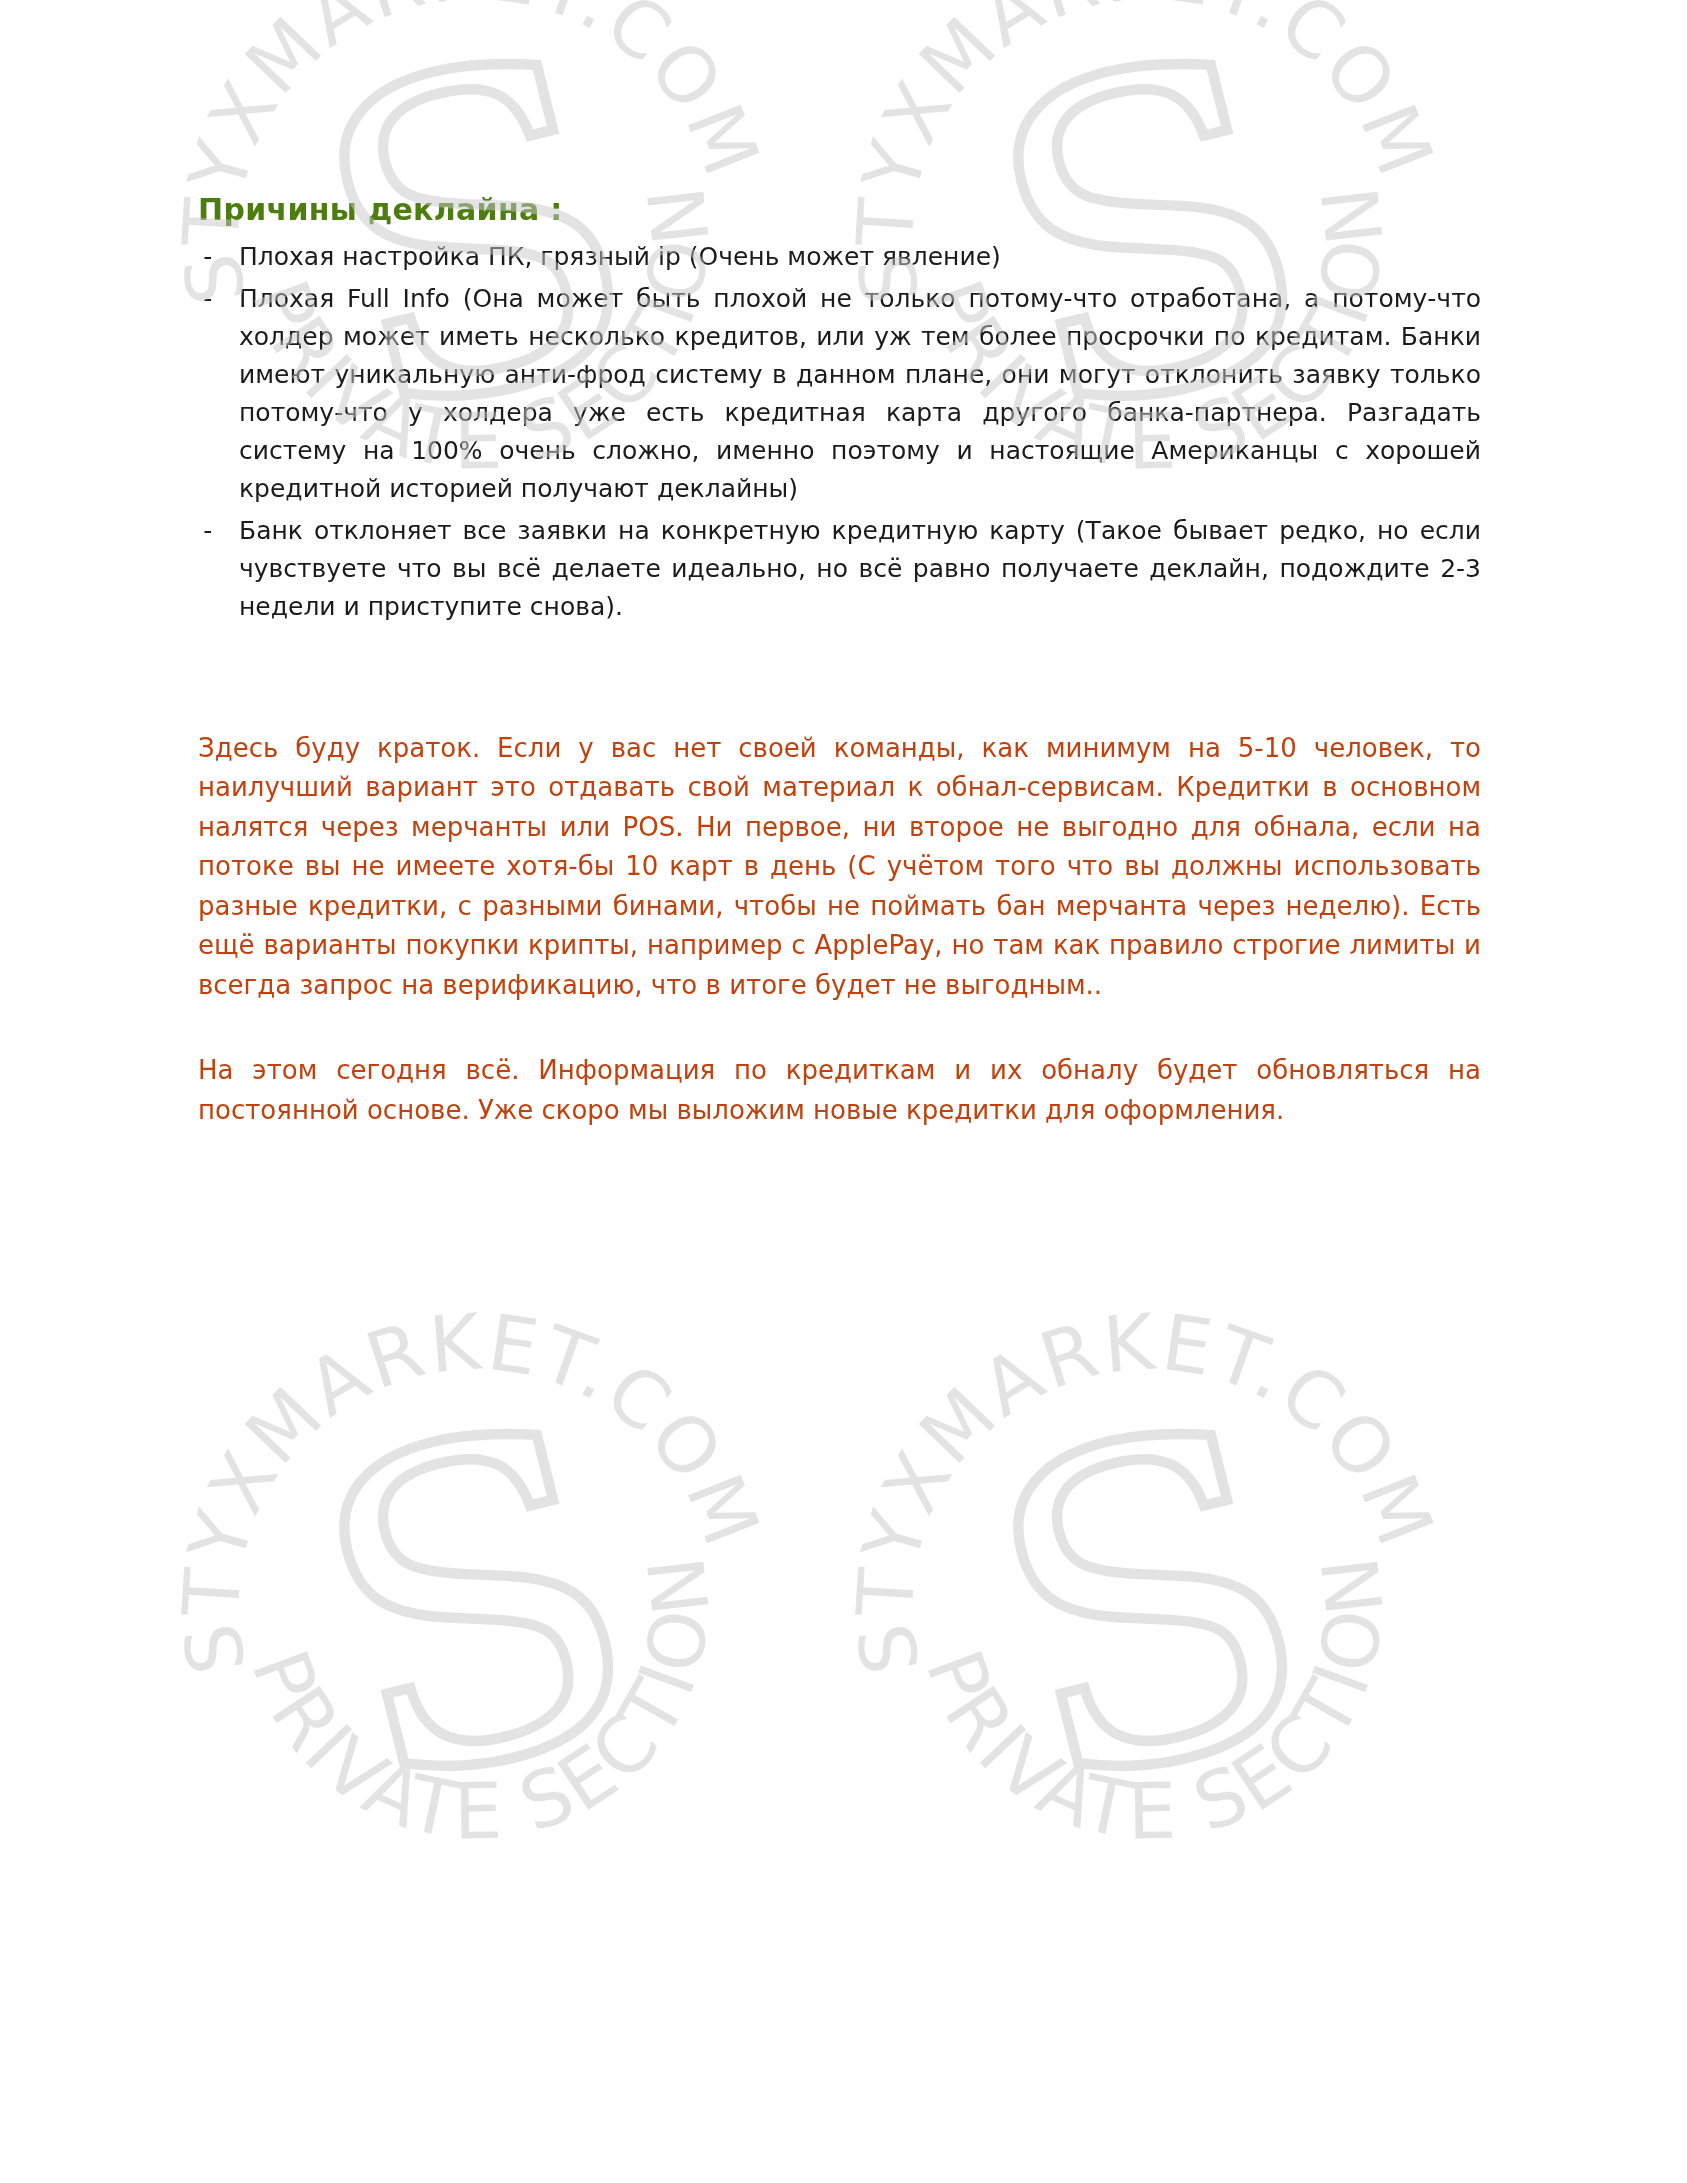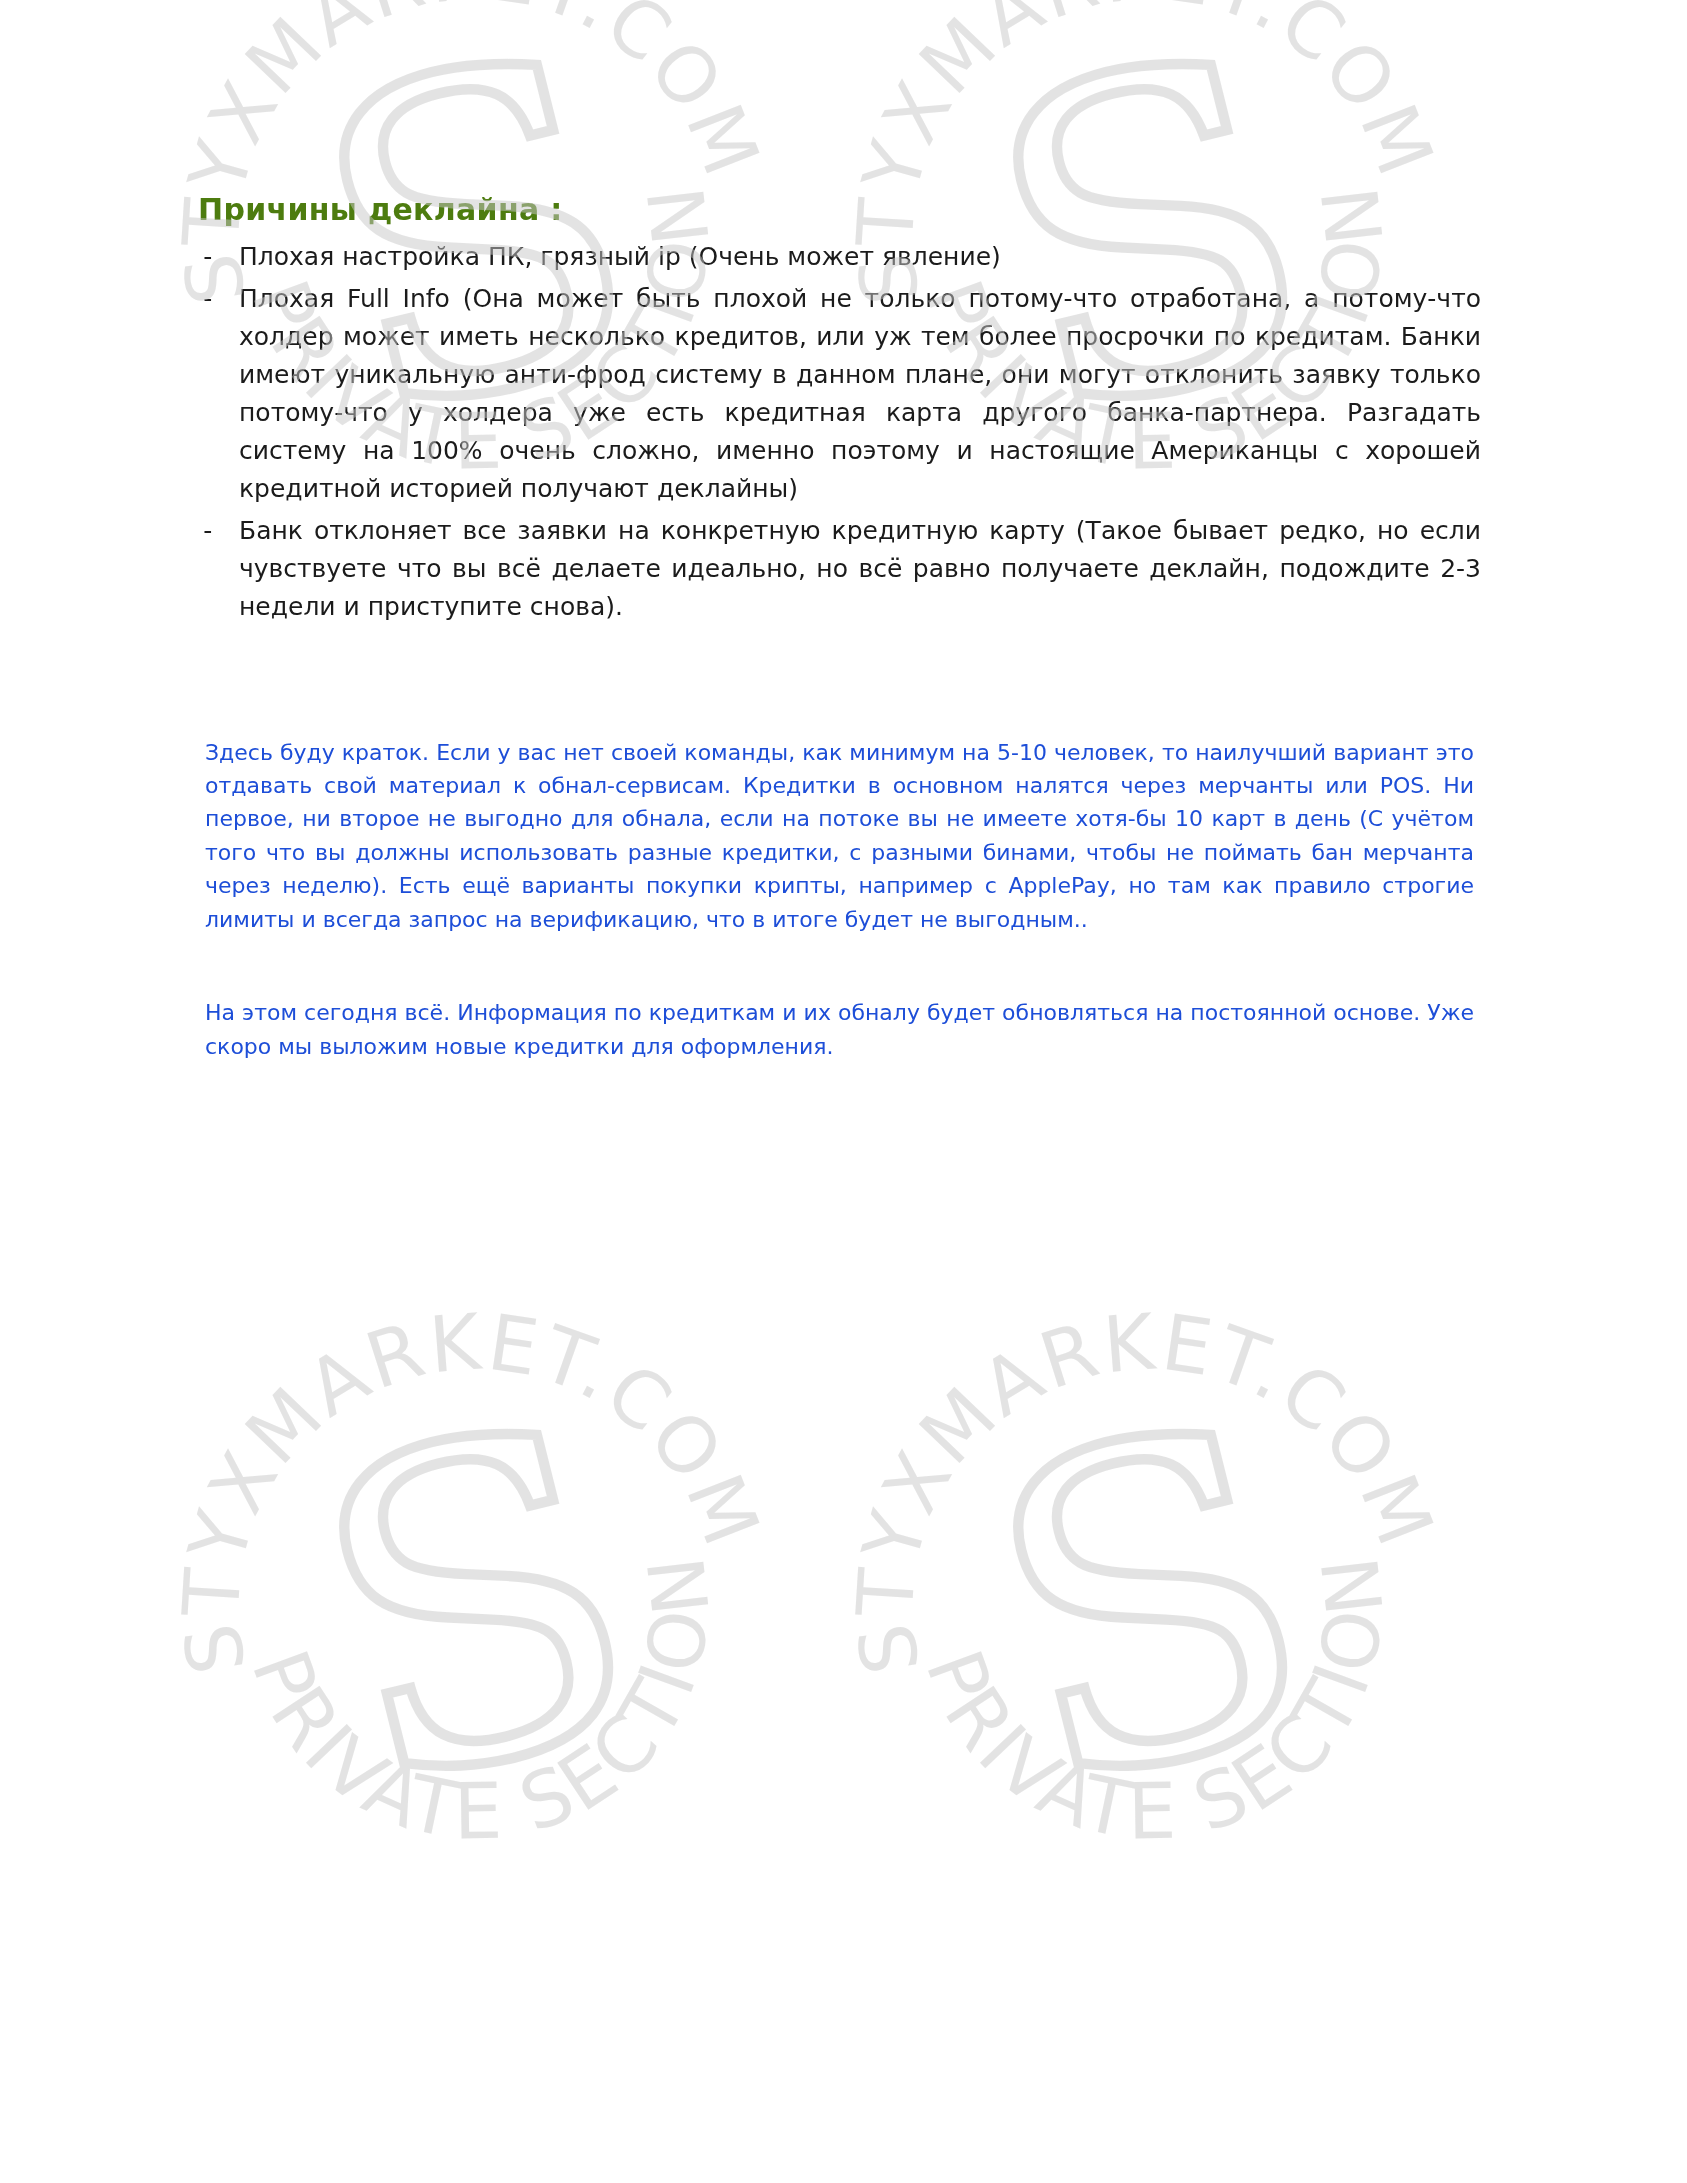--- a/index.html
+++ b/index.html
@@ -57,26 +57,26 @@
   .bullet .dash {
     position: absolute;
     left: 5.3px;
     top: 0;
     font-size: 25px;
     line-height: 1.52;
     color: #1b1b1b;
   }
 
   .para {
-    font-size: 22px;
+    font-size: 26px;
     line-height: 1.52;
     text-align: justify;
     text-justify: inter-word;
-    margin: 7px;
-    color: #1d4ed8;
+    margin: 0;
+    color: #c2410c;
   }
 
   .gap-lg { height: 99px; }
   .gap-md { height: 46px; }
 
   
   .wm-layer {
     position: absolute;
     inset: 0;
     pointer-events: none;

